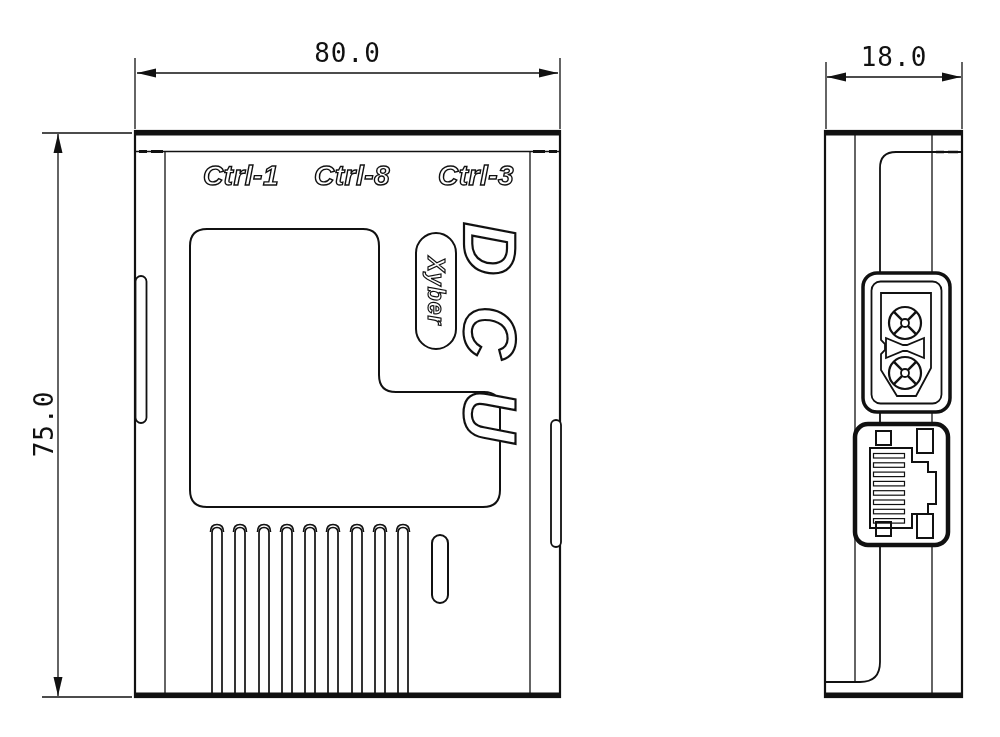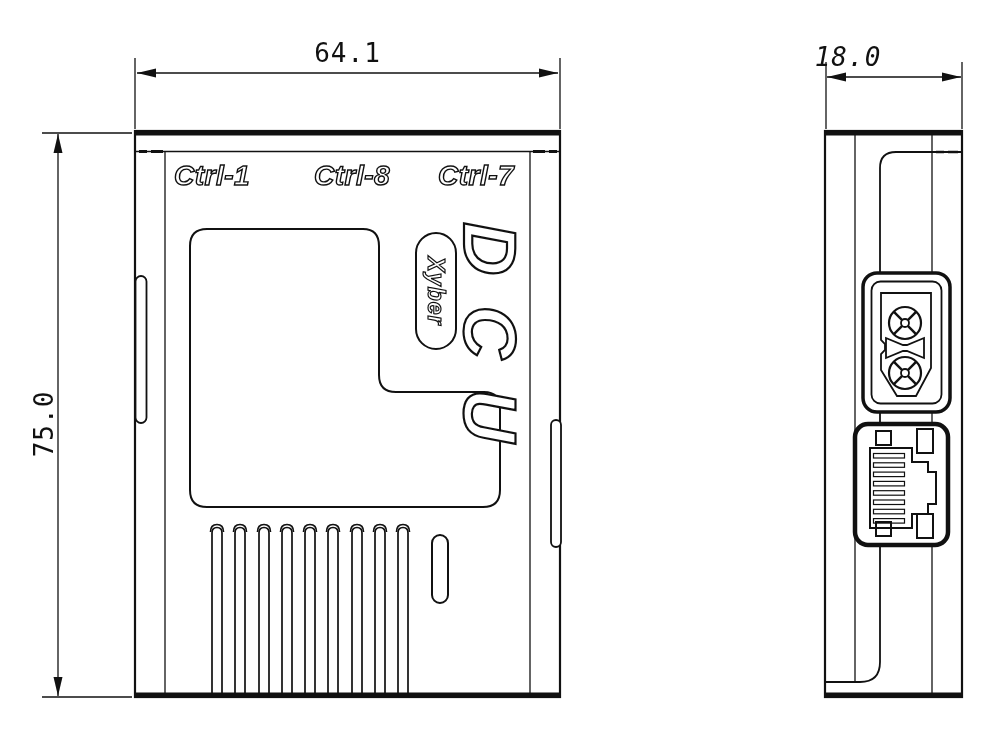--- a/index.html
+++ b/index.html
@@ -149,29 +149,29 @@
         <rect x="873.5" y="509.3" width="31" height="4.5"></rect>
         <rect x="873.5" y="518.6" width="31" height="4.5"></rect>
       </g>
       <rect x="876" y="431" width="15" height="14" stroke-width="2"></rect>
       <rect x="917" y="429" width="16" height="24" stroke-width="2"></rect>
       <rect x="876" y="522" width="15" height="14" stroke-width="2"></rect>
       <rect x="917" y="514" width="16" height="24" stroke-width="2"></rect>
     </g>
   </svg>
 
-  <div class="dim-text" id="dim-width" style="left:135px;top:38px;width:425px;">64.1</div>
+  <div class="dim-text" id="dim-width" style="left:135px;top:38px;width:425px;">80.0</div>
 
-  <div class="dim-text" id="dim-depth" style="left:780px;top:42px;width:136px;font-style:italic;">18.0</div>
+  <div class="dim-text" id="dim-depth" style="left:826px;top:42px;width:136px;">18.0</div>
 
   <div class="dim-text" id="dim-height">75.0</div>
 
-  <div class="ctrl-label outline-text" style="left:162px;">Ctrl-1</div>
+  <div class="ctrl-label outline-text" style="left:179px;text-align:right;">Ctrl-1</div>
   <div class="ctrl-label outline-text" style="left:302px;">Ctrl-8</div>
-  <div class="ctrl-label outline-text" style="left:426px;">Ctrl-7</div>
+  <div class="ctrl-label outline-text" style="left:426px;">Ctrl-3</div>
 
   <div id="dcu-logo">DCU</div>
 
   <div id="xyber-pill">
     <span>Xyber</span>
   </div>
 
 </div>
 
 </body></html>

